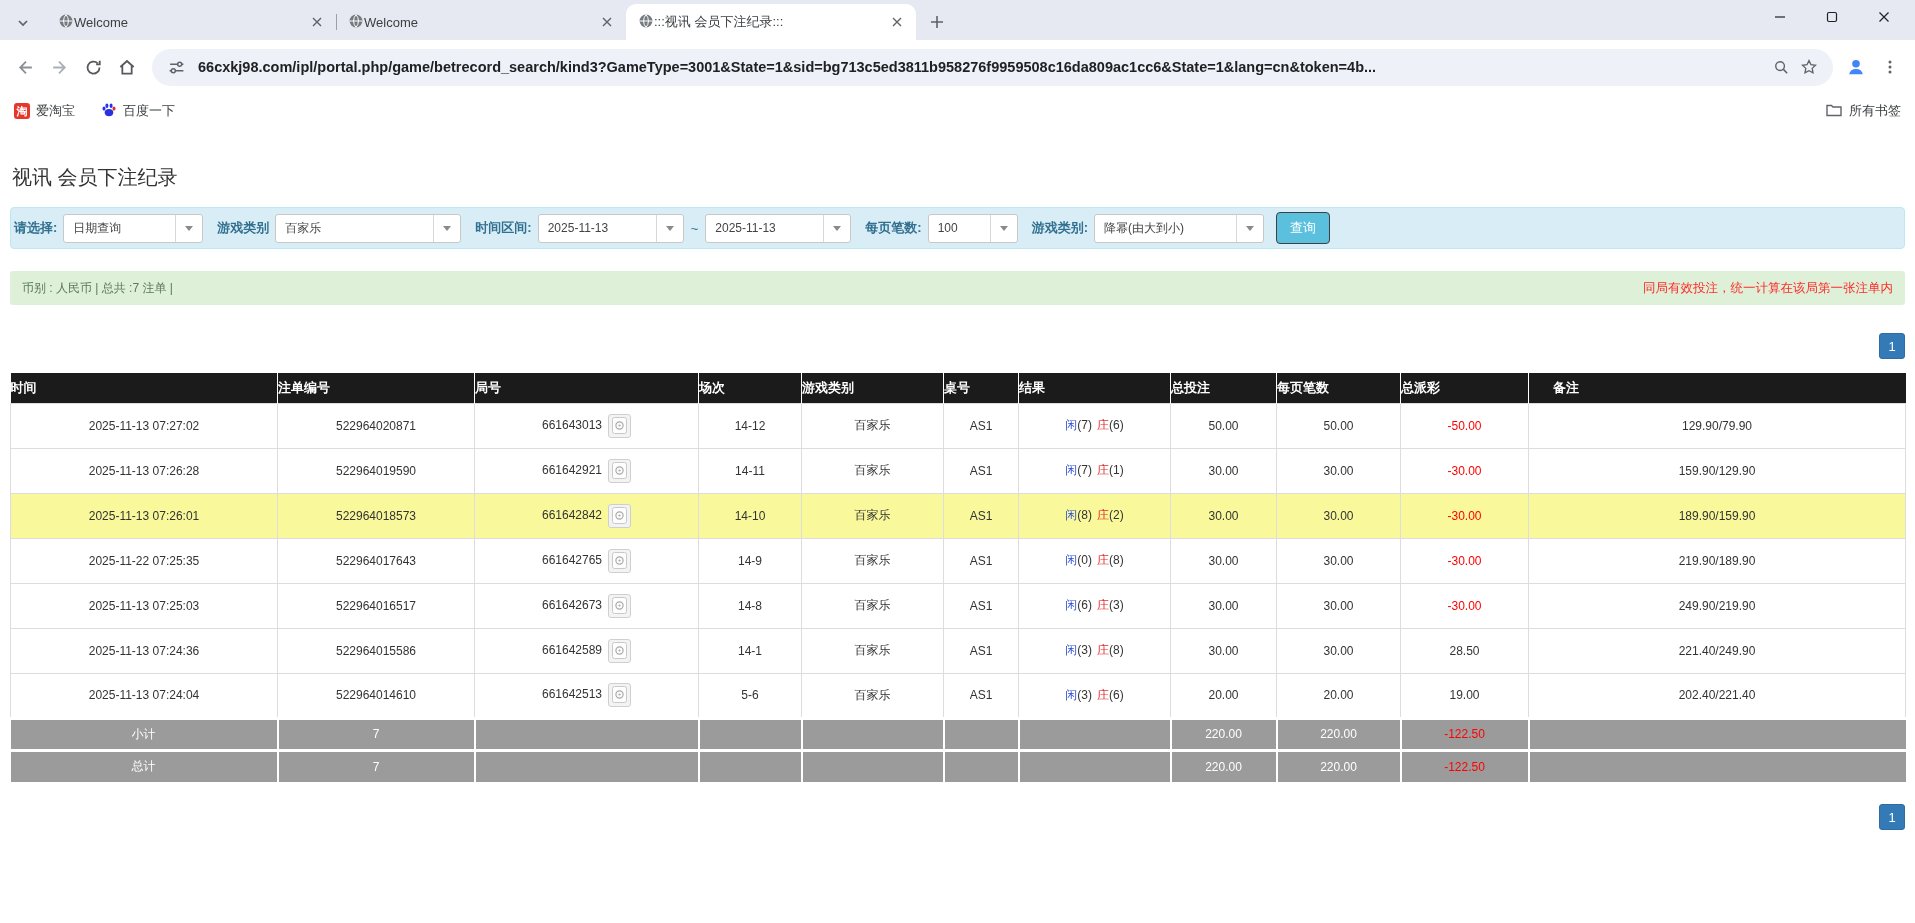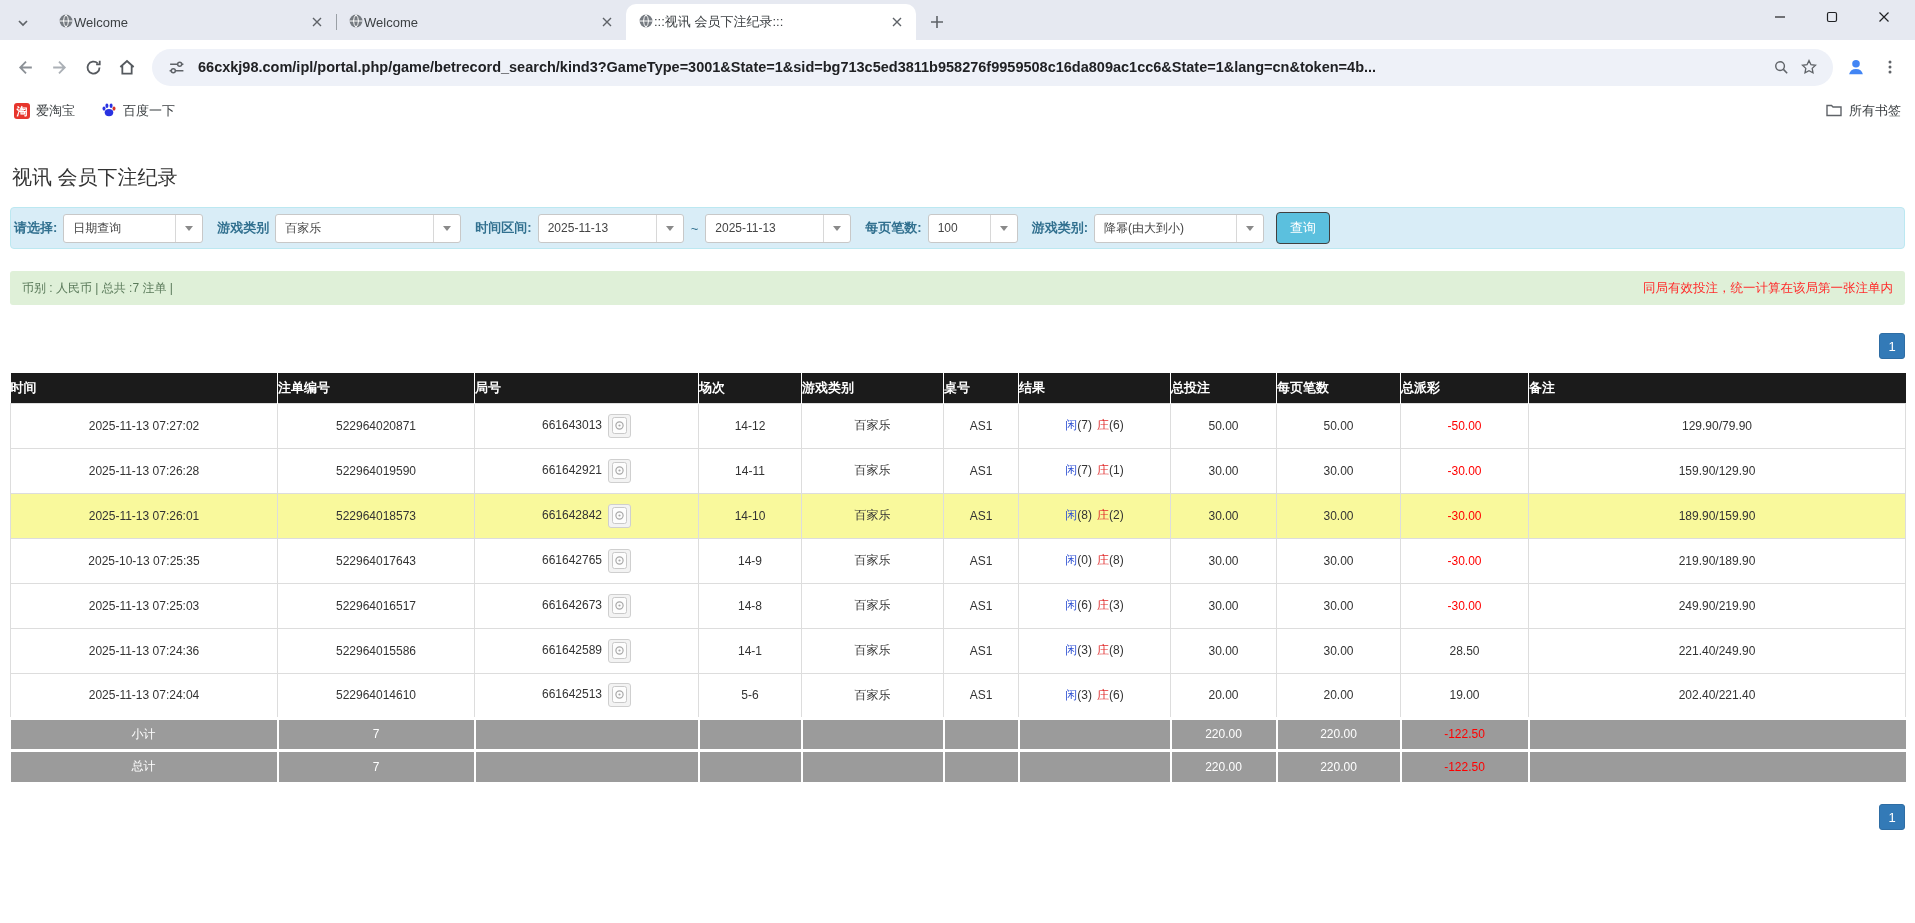--- a/index.html
+++ b/index.html
@@ -56,21 +56,21 @@
 
   .pager { display:flex; justify-content:flex-end; }
   .pager.top { margin-top:28px; }
   .pager.bottom { margin-top:22px; }
   .page-btn { min-width:26px; height:26px; background:#337ab7; border:1px solid #2e6da4; color:#fff;
     font-size:13px; border-radius:3px; cursor:pointer; }
 
   table.bets { margin-top:14px; width:1895px; table-layout:fixed; border-collapse:collapse; }
   table.bets th { background:#1b1b1b; color:#fff; font-size:13px; font-weight:bold; height:30px;
     text-align:left; border-right:1px solid #fff; }
-  table.bets th:last-child { border-right:none; }
+  table.bets th:last-child { border-right:none;padding-left:24px; }
   table.bets tbody td { height:45px; font-size:12px; color:#333; text-align:center;
     border:1px solid #ddd; background:#fff; white-space:nowrap; overflow:hidden; }
   tr.hl td { background:#f9f99c !important; }
   td.blue { color:#3a6fd8; cursor:pointer; }
   .red { color:#ff0000 !important; }
   .res-player { color:#2d4fd2; }
   .res-banker { color:#e02a2a; margin-left:5px; }
   .video-btn { background:#f3f3f3; border:1px solid #cfcfcf; border-radius:3px; padding:2px 3px 0;
     margin-left:6px; vertical-align:middle; cursor:pointer; }
   tr.foot td { height:32px; background:#9b9b9b; color:#fff; font-size:12px; text-align:center;
@@ -383,21 +383,21 @@
           <td>14-10</td>
           <td>百家乐</td>
           <td>AS1</td>
           <td><span class="res-player">闲</span><span>(8)</span><span class="res-banker">庄</span><span>(2)</span></td>
           <td class="blue">30.00</td>
           <td>30.00</td>
           <td class="red">-30.00</td>
           <td>189.90/159.90</td>
         </tr>
         <tr>
-          <td>2025-10-13 07:25:35</td>
+          <td>2025-11-22 07:25:35</td>
           <td>522964017643</td>
           <td><span>661642765</span><button class="video-btn"><svg width="15" height="17" viewBox="0 0 15 17">
                 <rect x="0.5" y="0.5" width="14" height="16" rx="2" fill="#fdfdfd" stroke="#c9c9c9"></rect>
                 <circle cx="7.5" cy="8.5" r="3.6" fill="none" stroke="#a9a9a9" stroke-width="1.2"></circle>
                 <circle cx="7.5" cy="8.5" r="1.1" fill="#a9a9a9"></circle>
               </svg></button></td>
           <td>14-9</td>
           <td>百家乐</td>
           <td>AS1</td>
           <td><span class="res-player">闲</span><span>(0)</span><span class="res-banker">庄</span><span>(8)</span></td>

